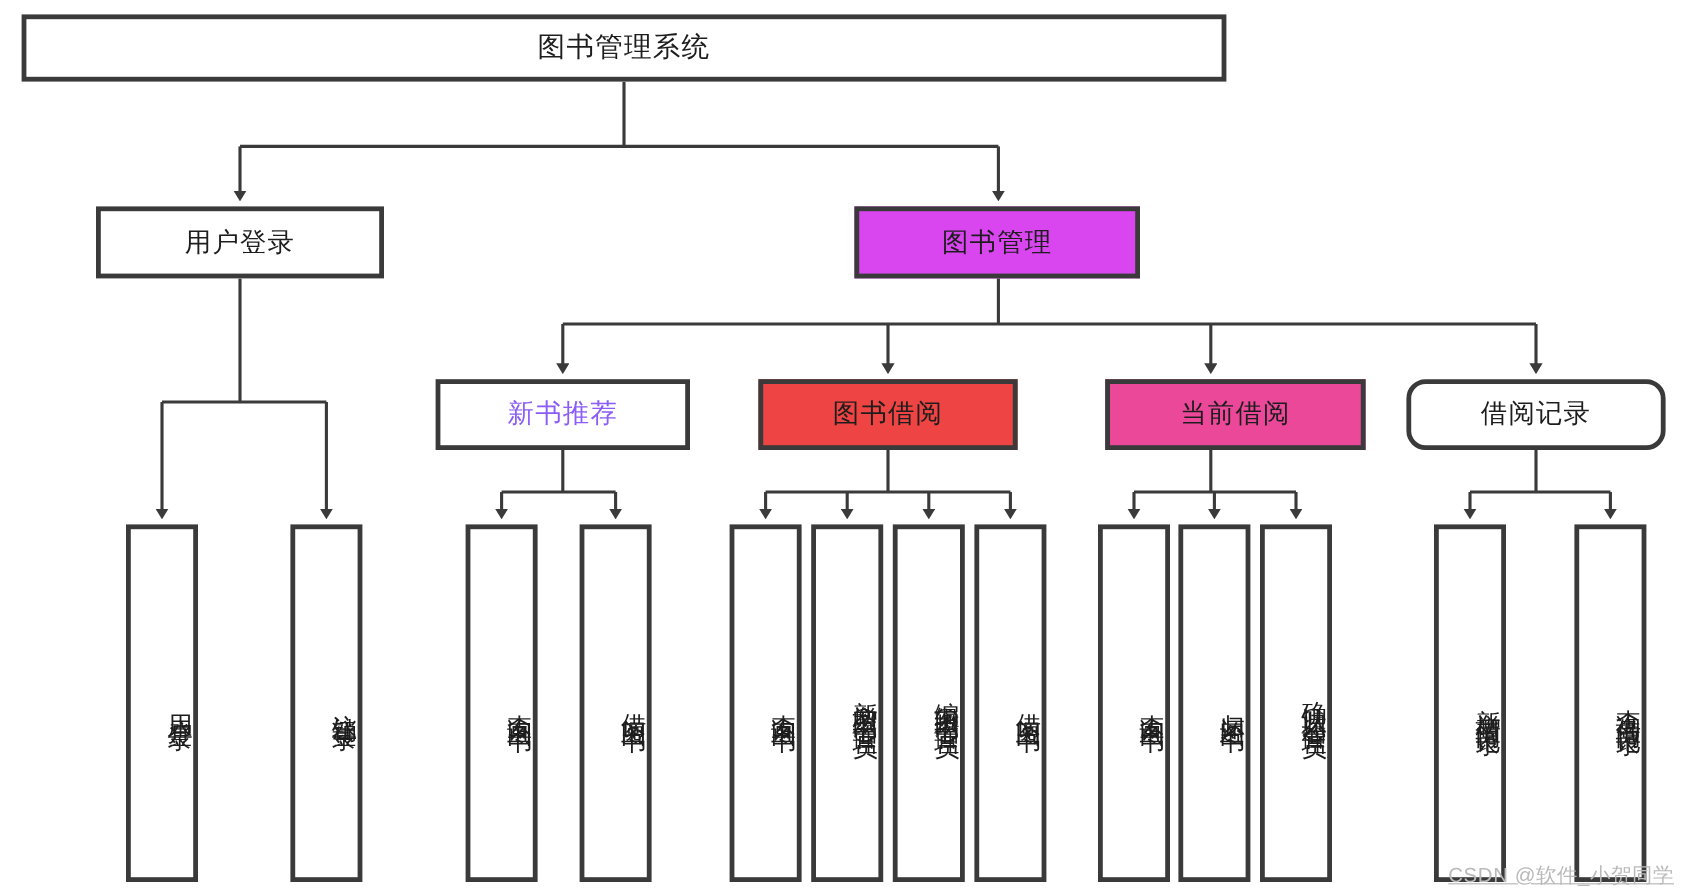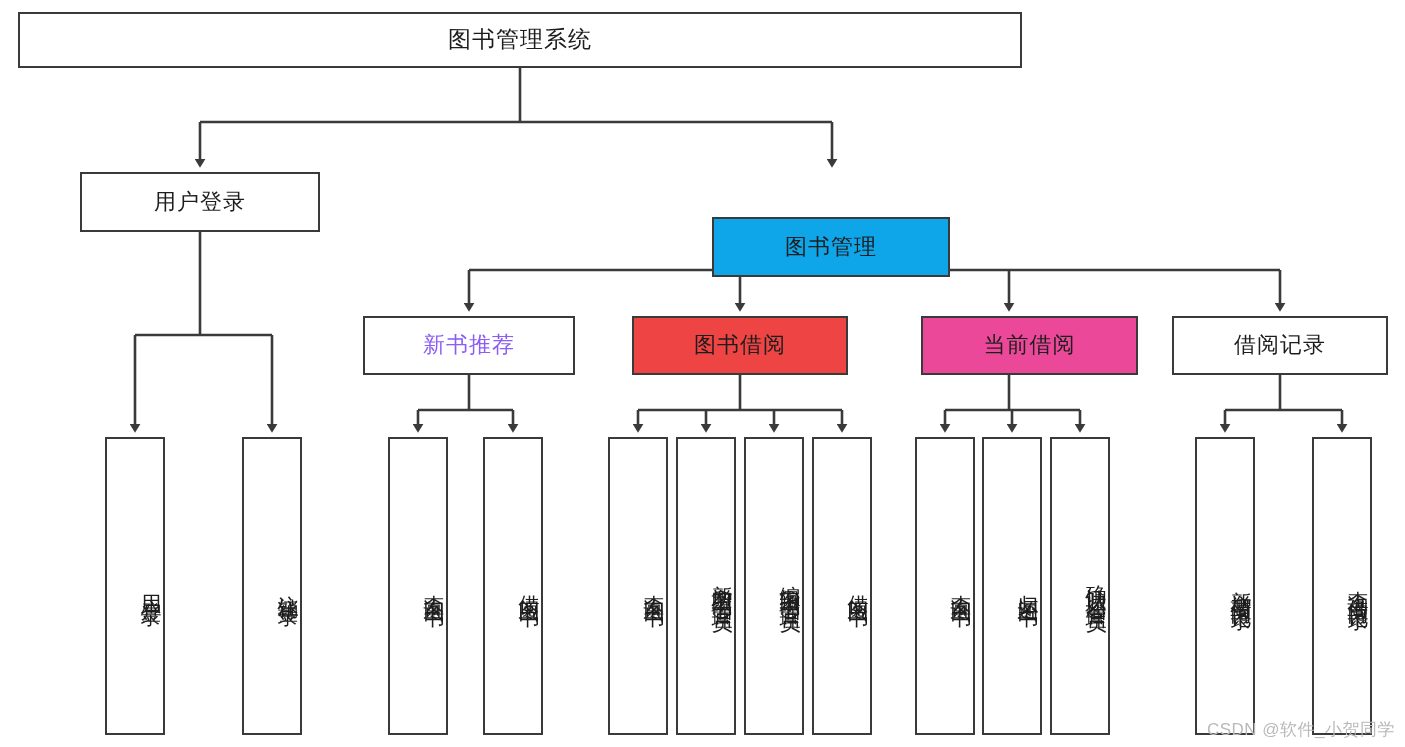--- a/index.html
+++ b/index.html
@@ -23,21 +23,21 @@
     left: 0;
     top: 0;
     width: 1405px;
     height: 747px;
     pointer-events: none;
   }
   .node {
     position: absolute;
     box-sizing: border-box;
     background: #ffffff;
-    border: 2px solid #15803d;
+    border: 4px solid #15803d;
     display: flex;
     align-items: center;
     justify-content: center;
     color: #1d1d1d;
     z-index: 2;
   }
   .node.horiz {
     font-size: 22px;
     letter-spacing: 1px;
     line-height: 1.2;
@@ -119,36 +119,36 @@
       <path d="M1280,375 L1280,410"></path>
       <path d="M1225,410 L1342,410"></path>
       <path d="M1225,410 L1225,425" marker-end="url(#arrow)"></path>
       <path d="M1342,410 L1342,425" marker-end="url(#arrow)"></path>
     </g>
   </svg>
 
   <div class="node horiz root" style="left: 18px; top: 12px; width: 1004px; height: 56px; border-color: rgb(58, 58, 58); background: rgb(255, 255, 255); color: rgb(29, 29, 29);">图书管理系统</div>
 
   <div class="node horiz" style="left: 80px; top: 172px; width: 240px; height: 60px; border-color: rgb(58, 58, 58); background: rgb(255, 255, 255); color: rgb(29, 29, 29);">用户登录</div>
-  <div class="node horiz" style="left: 712px; top: 172px; width: 238px; height: 60px; border-color: rgb(58, 58, 58); background: #0ea5e9; color: rgb(29, 29, 29); margin-top: 45px;">图书管理</div>
+  <div class="node horiz" style="left: 712px; top: 172px; width: 238px; height: 60px; border-color: rgb(58, 58, 58); background: #d946ef; color: rgb(29, 29, 29);">图书管理</div>
 
   <div class="node horiz" style="left: 363px; top: 316px; width: 212px; height: 59px; border-color: rgb(58, 58, 58); background: rgb(255, 255, 255); color: #8b5cf6;">新书推荐</div>
   <div class="node horiz" style="left: 632px; top: 316px; width: 216px; height: 59px; border-color: rgb(58, 58, 58); background: #ef4444; color: rgb(29, 29, 29);">图书借阅</div>
   <div class="node horiz" style="left: 921px; top: 316px; width: 217px; height: 59px; border-color: rgb(58, 58, 58); background: #ec4899; color: rgb(29, 29, 29);">当前借阅</div>
-  <div class="node horiz" style="left: 1172px; top: 316px; width: 216px; height: 59px; border-color: rgb(58, 58, 58); background: rgb(255, 255, 255); color: rgb(29, 29, 29);">借阅记录</div>
+  <div class="node horiz" style="left: 1172px; top: 316px; width: 216px; height: 59px; border-color: rgb(58, 58, 58); background: rgb(255, 255, 255); color: rgb(29, 29, 29); border-radius: 16px;">借阅记录</div>
 
   <div class="node leaf" style="left: 105px; top: 437px; width: 60px; height: 298px; border-color: rgb(58, 58, 58); background: rgb(255, 255, 255); color: rgb(29, 29, 29);">用户登录</div>
   <div class="node leaf" style="left: 242px; top: 437px; width: 60px; height: 298px; border-color: rgb(58, 58, 58); background: rgb(255, 255, 255); color: rgb(29, 29, 29);">注销登录</div>
   <div class="node leaf" style="left: 388px; top: 437px; width: 60px; height: 298px; border-color: rgb(58, 58, 58); background: rgb(255, 255, 255); color: rgb(29, 29, 29);">查询图书</div>
   <div class="node leaf" style="left: 483px; top: 437px; width: 60px; height: 298px; border-color: rgb(58, 58, 58); background: rgb(255, 255, 255); color: rgb(29, 29, 29);">借阅图书</div>
   <div class="node leaf" style="left: 608px; top: 437px; width: 60px; height: 298px; border-color: rgb(58, 58, 58); background: rgb(255, 255, 255); color: rgb(29, 29, 29);">查询图书</div>
   <div class="node leaf" style="left: 676px; top: 437px; width: 60px; height: 298px; border-color: rgb(58, 58, 58); background: rgb(255, 255, 255); color: rgb(29, 29, 29);">新增图书（管理员）</div>
   <div class="node leaf" style="left: 744px; top: 437px; width: 60px; height: 298px; border-color: rgb(58, 58, 58); background: rgb(255, 255, 255); color: rgb(29, 29, 29);">编辑图书（管理员）</div>
   <div class="node leaf" style="left: 812px; top: 437px; width: 60px; height: 298px; border-color: rgb(58, 58, 58); background: rgb(255, 255, 255); color: rgb(29, 29, 29);">借阅图书</div>
   <div class="node leaf" style="left: 915px; top: 437px; width: 60px; height: 298px; border-color: rgb(58, 58, 58); background: rgb(255, 255, 255); color: rgb(29, 29, 29);">查询图书</div>
   <div class="node leaf" style="left: 982px; top: 437px; width: 60px; height: 298px; border-color: rgb(58, 58, 58); background: rgb(255, 255, 255); color: rgb(29, 29, 29);">归还图书</div>
   <div class="node leaf" style="left: 1050px; top: 437px; width: 60px; height: 298px; border-color: rgb(58, 58, 58); background: rgb(255, 255, 255); color: rgb(29, 29, 29);">确认归还（管理员）</div>
   <div class="node leaf" style="left: 1195px; top: 437px; width: 60px; height: 298px; border-color: rgb(58, 58, 58); background: rgb(255, 255, 255); color: rgb(29, 29, 29);">新增借阅记录</div>
   <div class="node leaf" style="left: 1312px; top: 437px; width: 60px; height: 298px; border-color: rgb(58, 58, 58); background: rgb(255, 255, 255); color: rgb(29, 29, 29);">查询借阅记录</div>
 
-  <div class="watermark" style="color: rgb(185, 185, 185);">CSDN @软件_小贺同学</div>
+  <div class="watermark" style="color: rgb(185, 185, 185); text-decoration: underline;">CSDN @软件_小贺同学</div>
 
 </div>
 
 </body></html>

